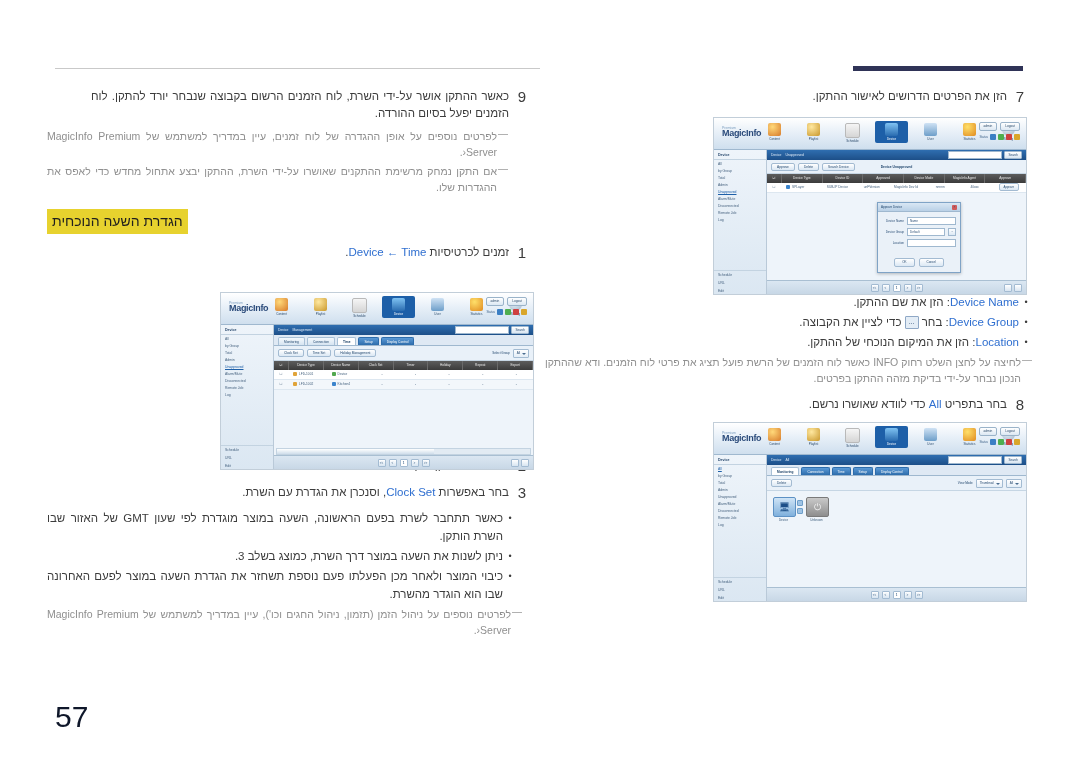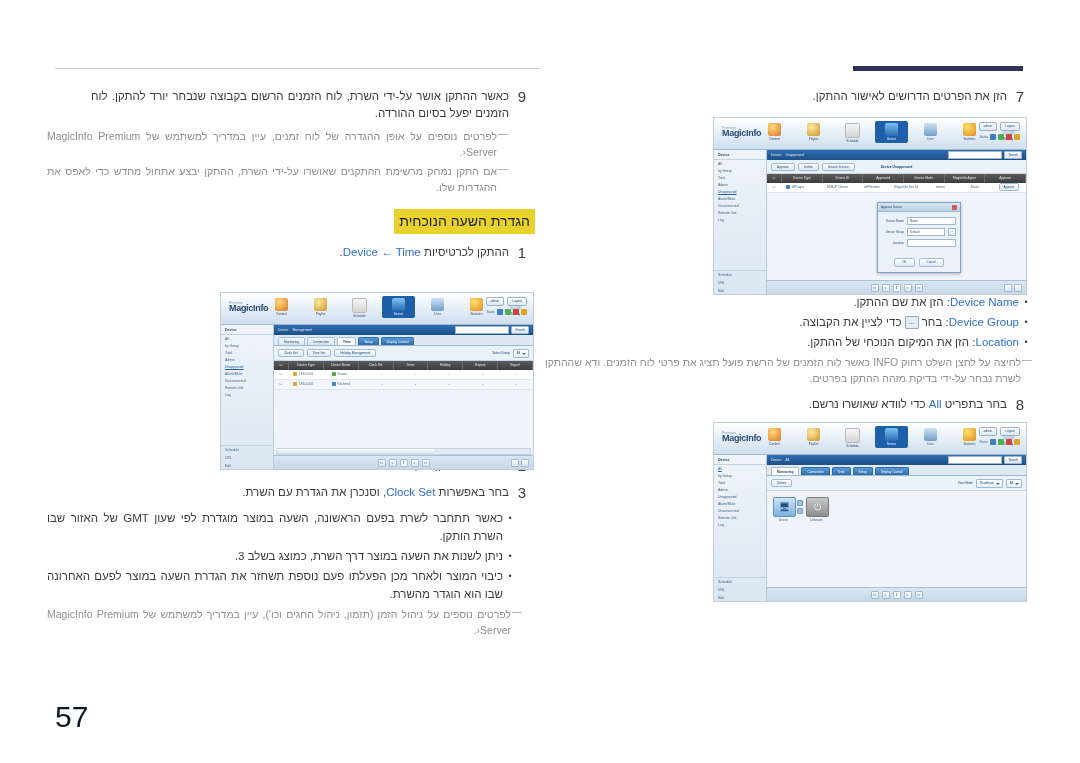--- a/index.html
+++ b/index.html
@@ -132,21 +132,21 @@
   }
   .bullet .btext {
     flex: 1 1 auto;
     text-align: justify;
     text-align-last: right;
   }
   .bullets-indent { padding-right: 18px; }
 
   
   .section-head {
-    text-align: right;
+    text-align: left;
     margin: 14px 0 10px 0;
   }
   .section-head .hl {
     background: #e7d22e;
     color: #1f1f1f;
     font-size: 14px;
     line-height: 20px;
     padding: 2px 5px 3px 5px;
     display: inline-block;
   }
@@ -656,21 +656,21 @@
         <span class="btext"><span class="ui">Device Group</span><span>: בחר </span><span class="ellipsis-btn">...</span><span> כדי לציין את הקבוצה.</span></span>
       </li>
       <li class="bullet">
         <span class="dot">•</span>
         <span class="btext"><span class="ui">Location</span><span>: הזן את המיקום הנוכחי של ההתקן.</span></span>
       </li>
     </ul>
 
     <div class="note">
       <span class="dash">―</span>
-      <span class="note-text">לחיצה על לחצן השלט רחוק INFO כאשר לוח הזמנים של הרשת פועל תציג את פרטי לוח הזמנים. ודא שההתקן לשרת נבחר על-ידי בדיקת מזהה ההתקן בפרטים.</span>
+      <span class="note-text">לחיצה על לחצן השלט רחוק INFO כאשר לוח הזמנים של הרשת פועל תציג את פרטי לוח הזמנים. ודא שההתקן הנכון נבחר על-ידי בדיקת מזהה ההתקן בפרטים.</span>
     </div>
 
     <div class="step" style="margin-top:10px">
       <div class="step-num">8</div>
       <div class="step-body"><span>בחר בתפריט </span><span class="ui">All</span><span> כדי לוודא שאושרו נרשם.</span></div>
     </div>
   </div>
 
   <div class="col col-left">
 
@@ -689,21 +689,21 @@
       <span class="note-text">אם התקן נמחק מרשימת ההתקנים שאושרו על-ידי השרת, ההתקן יבצע אתחול מחדש כדי לאפס את ההגדרות שלו.</span>
     </div>
 
     <div class="section-head">
       <span class="hl">הגדרת השעה הנוכחית</span>
     </div>
 
 
     <div class="step" style="margin-top:8px">
       <div class="step-num">1</div>
-      <div class="step-body"><span>ההתקן לכרטיסיות </span><span class="ui">Device ← Time</span><span>.</span></div>
+      <div class="step-body"><span>זמנים לכרטיסיות </span><span class="ui">Device ← Time</span><span>.</span></div>
     </div>
 
     <div style="height:190px"></div>
 
     <div class="step">
       <div class="step-num">2</div>
       <div class="step-body">בחר את ההתקן שלך.</div>
     </div>
 
     <div class="step" style="margin-top:10px">

